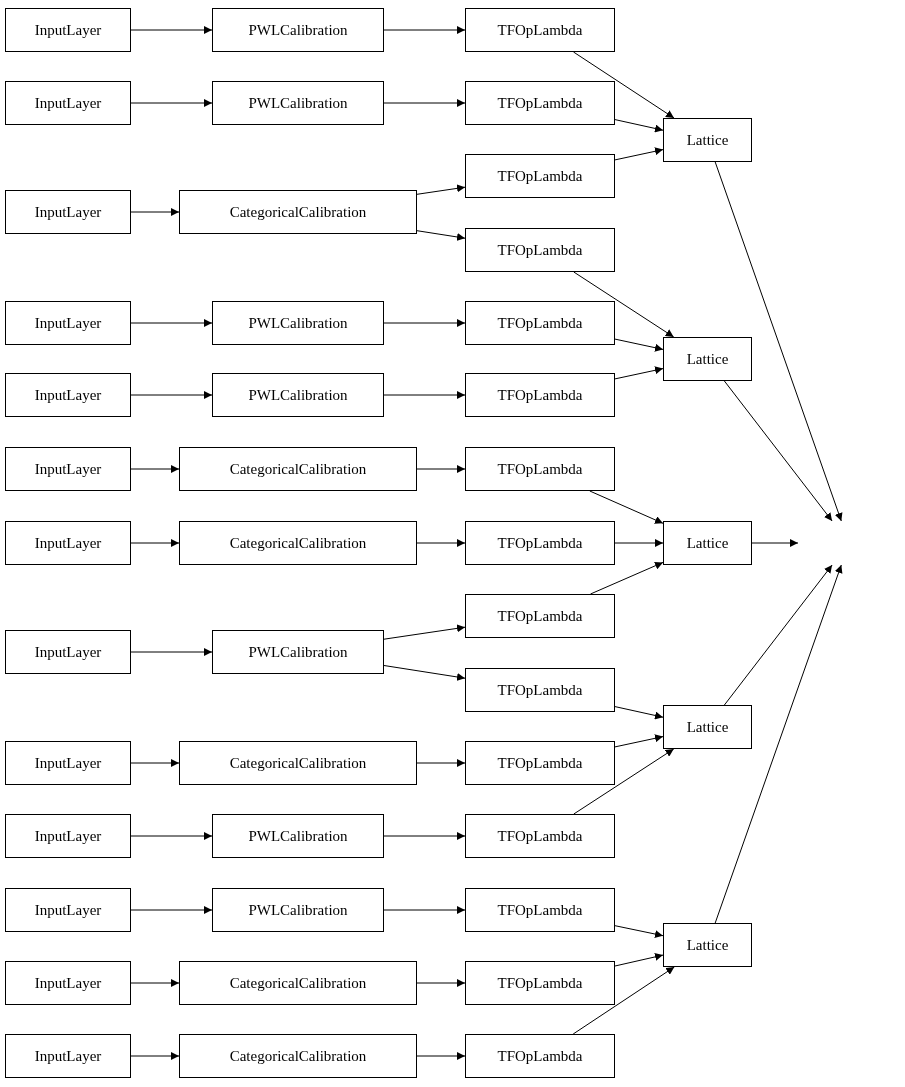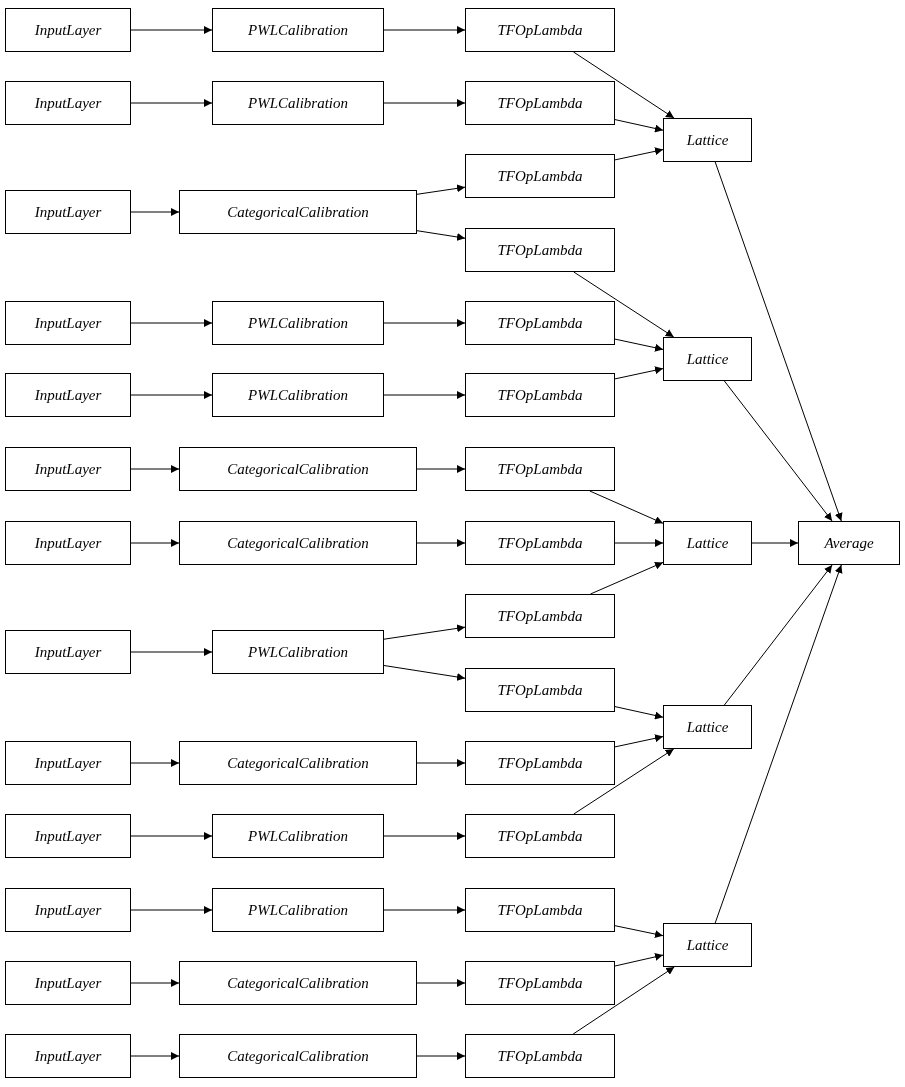--- a/index.html
+++ b/index.html
@@ -27,21 +27,20 @@
     box-sizing: border-box;
     border: 1px solid #000000;
     background: #ffffff;
     color: #000000;
     display: flex;
     align-items: center;
     justify-content: center;
     font-size: 15px;
     white-space: nowrap;
     line-height: 1;
-    font-style: italic;
   }
 </style>
 </head>
 <body>
 
 <div class="canvas">
   <svg class="edges-svg" viewBox="0 0 905 1087" xmlns="http://www.w3.org/2000/svg">
     <defs>
       <marker id="arrowhead" viewBox="0 0 10 10" refX="10" refY="5" markerWidth="8" markerHeight="8" orient="auto">
         <path d="M 0 0 L 10 5 L 0 10 z" fill="#000000"></path>
@@ -116,21 +115,20 @@
     <div class="node" style="left: 5px; top: 373px; width: 126px; height: 44px; border-color: rgb(0, 0, 0); background: rgb(255, 255, 255); color: rgb(0, 0, 0);">InputLayer</div>
     <div class="node" style="left: 212px; top: 373px; width: 172px; height: 44px; border-color: rgb(0, 0, 0); background: rgb(255, 255, 255); color: rgb(0, 0, 0);">PWLCalibration</div>
     <div class="node" style="left: 465px; top: 373px; width: 150px; height: 44px; border-color: rgb(0, 0, 0); background: rgb(255, 255, 255); color: rgb(0, 0, 0);">TFOpLambda</div>
     <div class="node" style="left: 5px; top: 447px; width: 126px; height: 44px; border-color: rgb(0, 0, 0); background: rgb(255, 255, 255); color: rgb(0, 0, 0);">InputLayer</div>
     <div class="node" style="left: 179px; top: 447px; width: 238px; height: 44px; border-color: rgb(0, 0, 0); background: rgb(255, 255, 255); color: rgb(0, 0, 0);">CategoricalCalibration</div>
     <div class="node" style="left: 465px; top: 447px; width: 150px; height: 44px; border-color: rgb(0, 0, 0); background: rgb(255, 255, 255); color: rgb(0, 0, 0);">TFOpLambda</div>
     <div class="node" style="left: 5px; top: 521px; width: 126px; height: 44px; border-color: rgb(0, 0, 0); background: rgb(255, 255, 255); color: rgb(0, 0, 0);">InputLayer</div>
     <div class="node" style="left: 179px; top: 521px; width: 238px; height: 44px; border-color: rgb(0, 0, 0); background: rgb(255, 255, 255); color: rgb(0, 0, 0);">CategoricalCalibration</div>
     <div class="node" style="left: 465px; top: 521px; width: 150px; height: 44px; border-color: rgb(0, 0, 0); background: rgb(255, 255, 255); color: rgb(0, 0, 0);">TFOpLambda</div>
     <div class="node" style="left: 663px; top: 521px; width: 89px; height: 44px; border-color: rgb(0, 0, 0); background: rgb(255, 255, 255); color: rgb(0, 0, 0);">Lattice</div>
-    <div class="node" style="left: 798px; top: 521px; width: 102px; height: 44px; border-color: rgb(0, 0, 0); background: rgb(255, 255, 255); color: rgb(0, 0, 0);">Average</div>
     <div class="node" style="left: 465px; top: 594px; width: 150px; height: 44px; border-color: rgb(0, 0, 0); background: rgb(255, 255, 255); color: rgb(0, 0, 0);">TFOpLambda</div>
     <div class="node" style="left: 5px; top: 630px; width: 126px; height: 44px; border-color: rgb(0, 0, 0); background: rgb(255, 255, 255); color: rgb(0, 0, 0);">InputLayer</div>
     <div class="node" style="left: 212px; top: 630px; width: 172px; height: 44px; border-color: rgb(0, 0, 0); background: rgb(255, 255, 255); color: rgb(0, 0, 0);">PWLCalibration</div>
     <div class="node" style="left: 465px; top: 668px; width: 150px; height: 44px; border-color: rgb(0, 0, 0); background: rgb(255, 255, 255); color: rgb(0, 0, 0);">TFOpLambda</div>
     <div class="node" style="left: 663px; top: 705px; width: 89px; height: 44px; border-color: rgb(0, 0, 0); background: rgb(255, 255, 255); color: rgb(0, 0, 0);">Lattice</div>
     <div class="node" style="left: 5px; top: 741px; width: 126px; height: 44px; border-color: rgb(0, 0, 0); background: rgb(255, 255, 255); color: rgb(0, 0, 0);">InputLayer</div>
     <div class="node" style="left: 179px; top: 741px; width: 238px; height: 44px; border-color: rgb(0, 0, 0); background: rgb(255, 255, 255); color: rgb(0, 0, 0);">CategoricalCalibration</div>
     <div class="node" style="left: 465px; top: 741px; width: 150px; height: 44px; border-color: rgb(0, 0, 0); background: rgb(255, 255, 255); color: rgb(0, 0, 0);">TFOpLambda</div>
     <div class="node" style="left: 5px; top: 814px; width: 126px; height: 44px; border-color: rgb(0, 0, 0); background: rgb(255, 255, 255); color: rgb(0, 0, 0);">InputLayer</div>
     <div class="node" style="left: 212px; top: 814px; width: 172px; height: 44px; border-color: rgb(0, 0, 0); background: rgb(255, 255, 255); color: rgb(0, 0, 0);">PWLCalibration</div>

